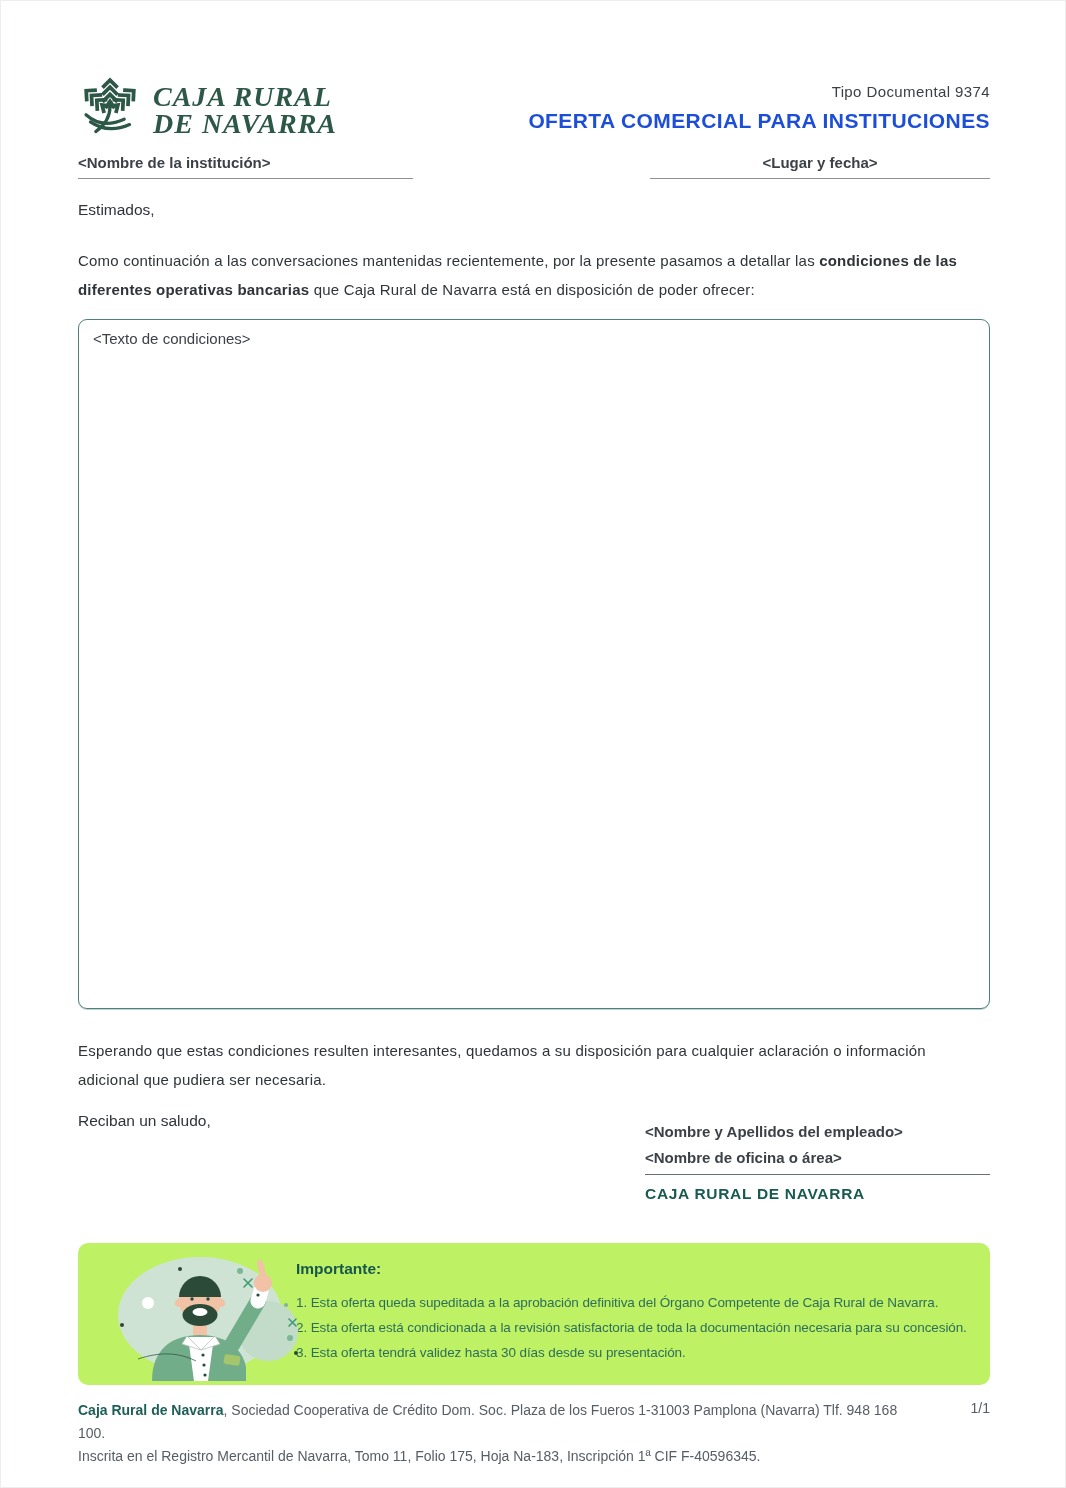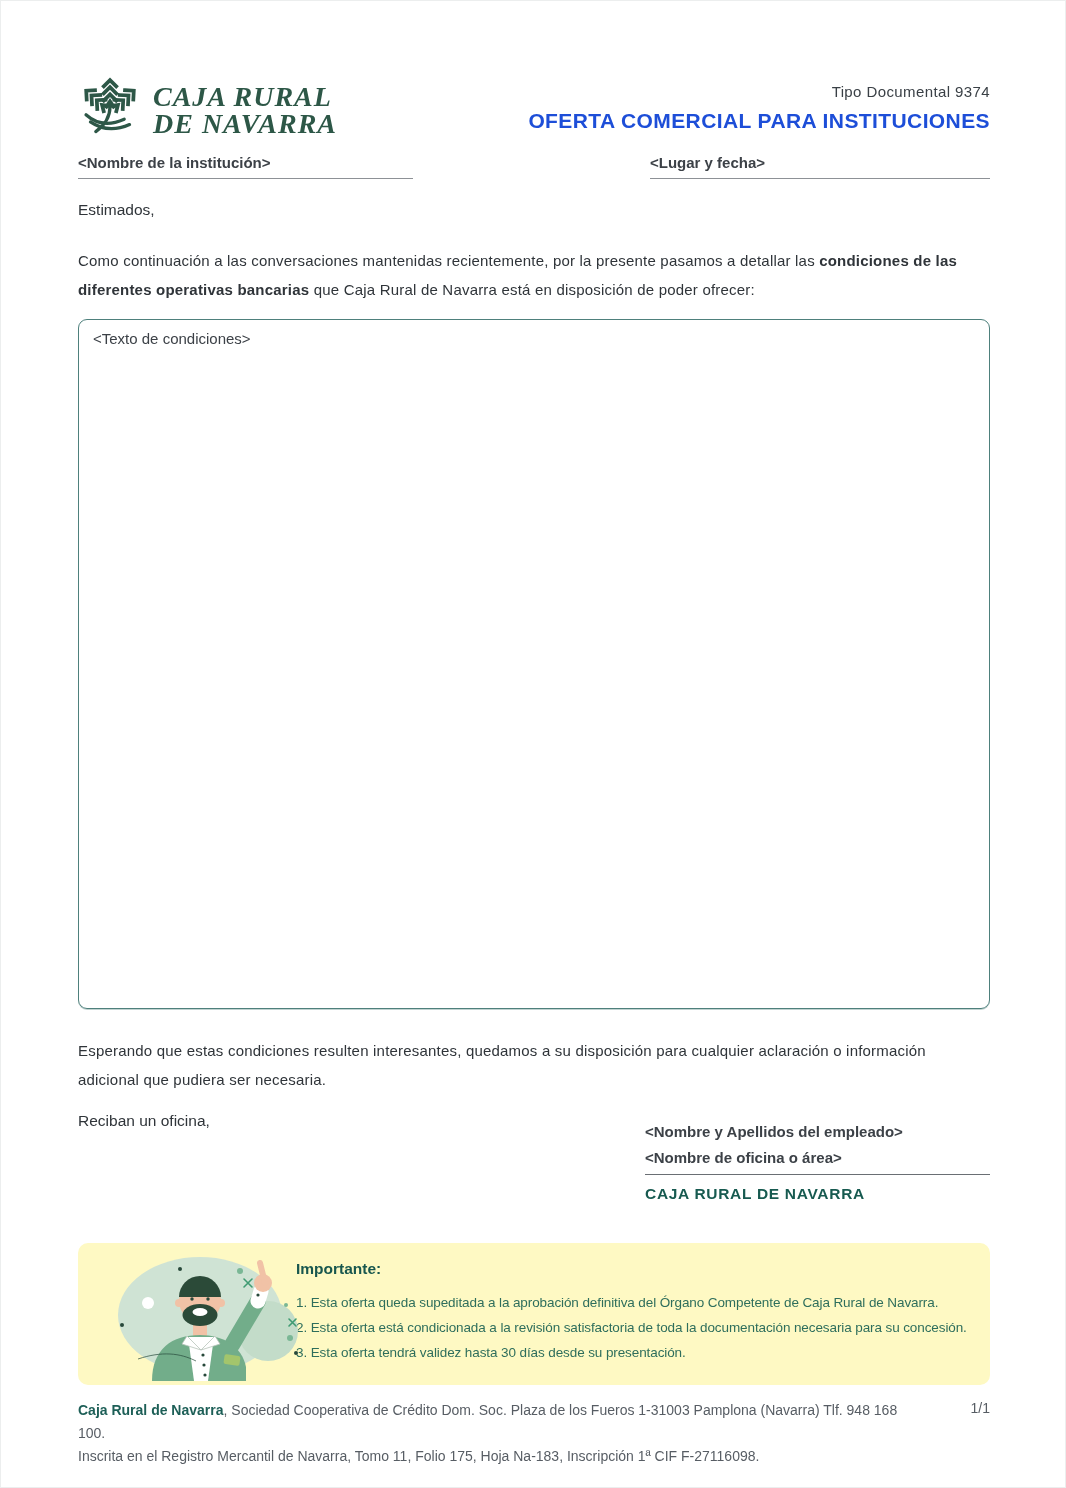--- a/index.html
+++ b/index.html
@@ -23,21 +23,21 @@
     color:#2d5747; letter-spacing:1px; padding-top:9px;
   }
   .header-right { text-align:right; padding-top:9px; }
   .doc-type { font-size:15px; color:#3a4046; letter-spacing:0.4px; }
   .page-title { margin-top:9px; font-size:21px; font-weight:700; color:#1d4ed8; letter-spacing:0.4px; }
 
   
   .fields { margin-top:16px; display:flex; justify-content:space-between; align-items:flex-end; }
   .field { border-bottom:1px solid #8d9196; padding-bottom:7px; font-size:15px; font-weight:700; color:#3c4147; }
   .field.left  { width:335px; text-align:left;  }
-  .field.right { width:340px; text-align:left; }
+  .field.right { width:340px; text-align:center; }
 
   .greeting { margin-top:22px; font-size:15.5px; color:#2f3439; }
 
   .para { margin-top:27px; font-size:15px; line-height:29px; color:#2f3439; letter-spacing:0.2px; }
   .para b { font-weight:700; }
 
   
   .conditions-box {
     margin-top:15px; height:690px; width:100%;
     border:1.6px solid #4e807c; border-radius:9px;
@@ -49,21 +49,21 @@
   .sign-row { margin-top:16px; display:flex; justify-content:space-between; align-items:flex-start; }
   .farewell { font-size:15.5px; color:#2f3439; padding-top:2px; }
   .signature { width:345px; text-align:left; padding-top:13px; }
   .sig-line1 { font-size:15px; font-weight:700; color:#3c4147; }
   .sig-line2 { font-size:15px; font-weight:700; color:#3c4147; margin-top:9px; padding-bottom:8px; border-bottom:1px solid #6a6f74; }
   .sig-company { margin-top:10px; font-size:15.5px; font-weight:700; color:#175a50; letter-spacing:0.7px; }
 
   
   .note-box {
     margin-top:40px; height:142px; width:100%;
-    background:#fef9c3; border-radius:10px;
+    background:#bef264; border-radius:10px;
     position:relative; overflow:hidden;
   }
   .note-illustration { position:absolute; left:22px; bottom:0; }
   .note-content { margin-left:218px; padding:17px 20px 0 0; }
   .note-heading { font-size:15.5px; font-weight:700; color:#18574e; }
   .note-list { margin-top:12px; }
   .note-item { font-size:13.5px; line-height:25px; color:#2e6e5c; letter-spacing:-0.1px; }
 
   
   .footer { margin-top:14px; display:flex; justify-content:space-between; align-items:flex-start; }
@@ -118,21 +118,21 @@
 
   <p class="para"><span>Como continuación a las conversaciones mantenidas recientemente, por la presente pasamos a detallar las </span><b>condiciones de las diferentes operativas bancarias</b><span> que Caja Rural de Navarra está en disposición de poder ofrecer:</span></p>
 
   <div class="conditions-box">
     <span>&lt;Texto de condiciones&gt;</span>
   </div>
 
   <p class="para">Esperando que estas condiciones resulten interesantes, quedamos a su disposición para cualquier aclaración o información adicional que pudiera ser necesaria.</p>
 
   <div class="sign-row">
-    <div class="farewell">Reciban un oficina,</div>
+    <div class="farewell">Reciban un saludo,</div>
     <div class="signature">
       <div class="sig-line1">&lt;Nombre y Apellidos del empleado&gt;</div>
       <div class="sig-line2">&lt;Nombre de oficina o área&gt;</div>
       <div class="sig-company">CAJA RURAL DE NAVARRA</div>
     </div>
   </div>
 
   <div class="note-box">
     <span class="note-illustration">
       <svg width="200" height="138" viewBox="0 0 200 138">
@@ -184,18 +184,18 @@
         <div class="note-item">1. Esta oferta queda supeditada a la aprobación definitiva del Órgano Competente de Caja Rural de Navarra.</div>
         <div class="note-item">2. Esta oferta está condicionada a la revisión satisfactoria de toda la documentación necesaria para su concesión.</div>
         <div class="note-item">3. Esta oferta tendrá validez hasta 30 días desde su presentación.</div>
       </div>
     </div>
   </div>
 
   <div class="footer">
     <div class="footer-text">
       <b>Caja Rural de Navarra</b><span>, Sociedad Cooperativa de Crédito Dom. Soc. Plaza de los Fueros 1-31003 Pamplona (Navarra) Tlf. 948 168 100.</span><br>
-      <span>Inscrita en el Registro Mercantil de Navarra, Tomo 11, Folio 175, Hoja Na-183, Inscripción 1ª CIF F-27116098.</span>
+      <span>Inscrita en el Registro Mercantil de Navarra, Tomo 11, Folio 175, Hoja Na-183, Inscripción 1ª CIF F-40596345.</span>
     </div>
     <div class="footer-page">1/1</div>
   </div>
 
 </div>
 
 </body></html>

